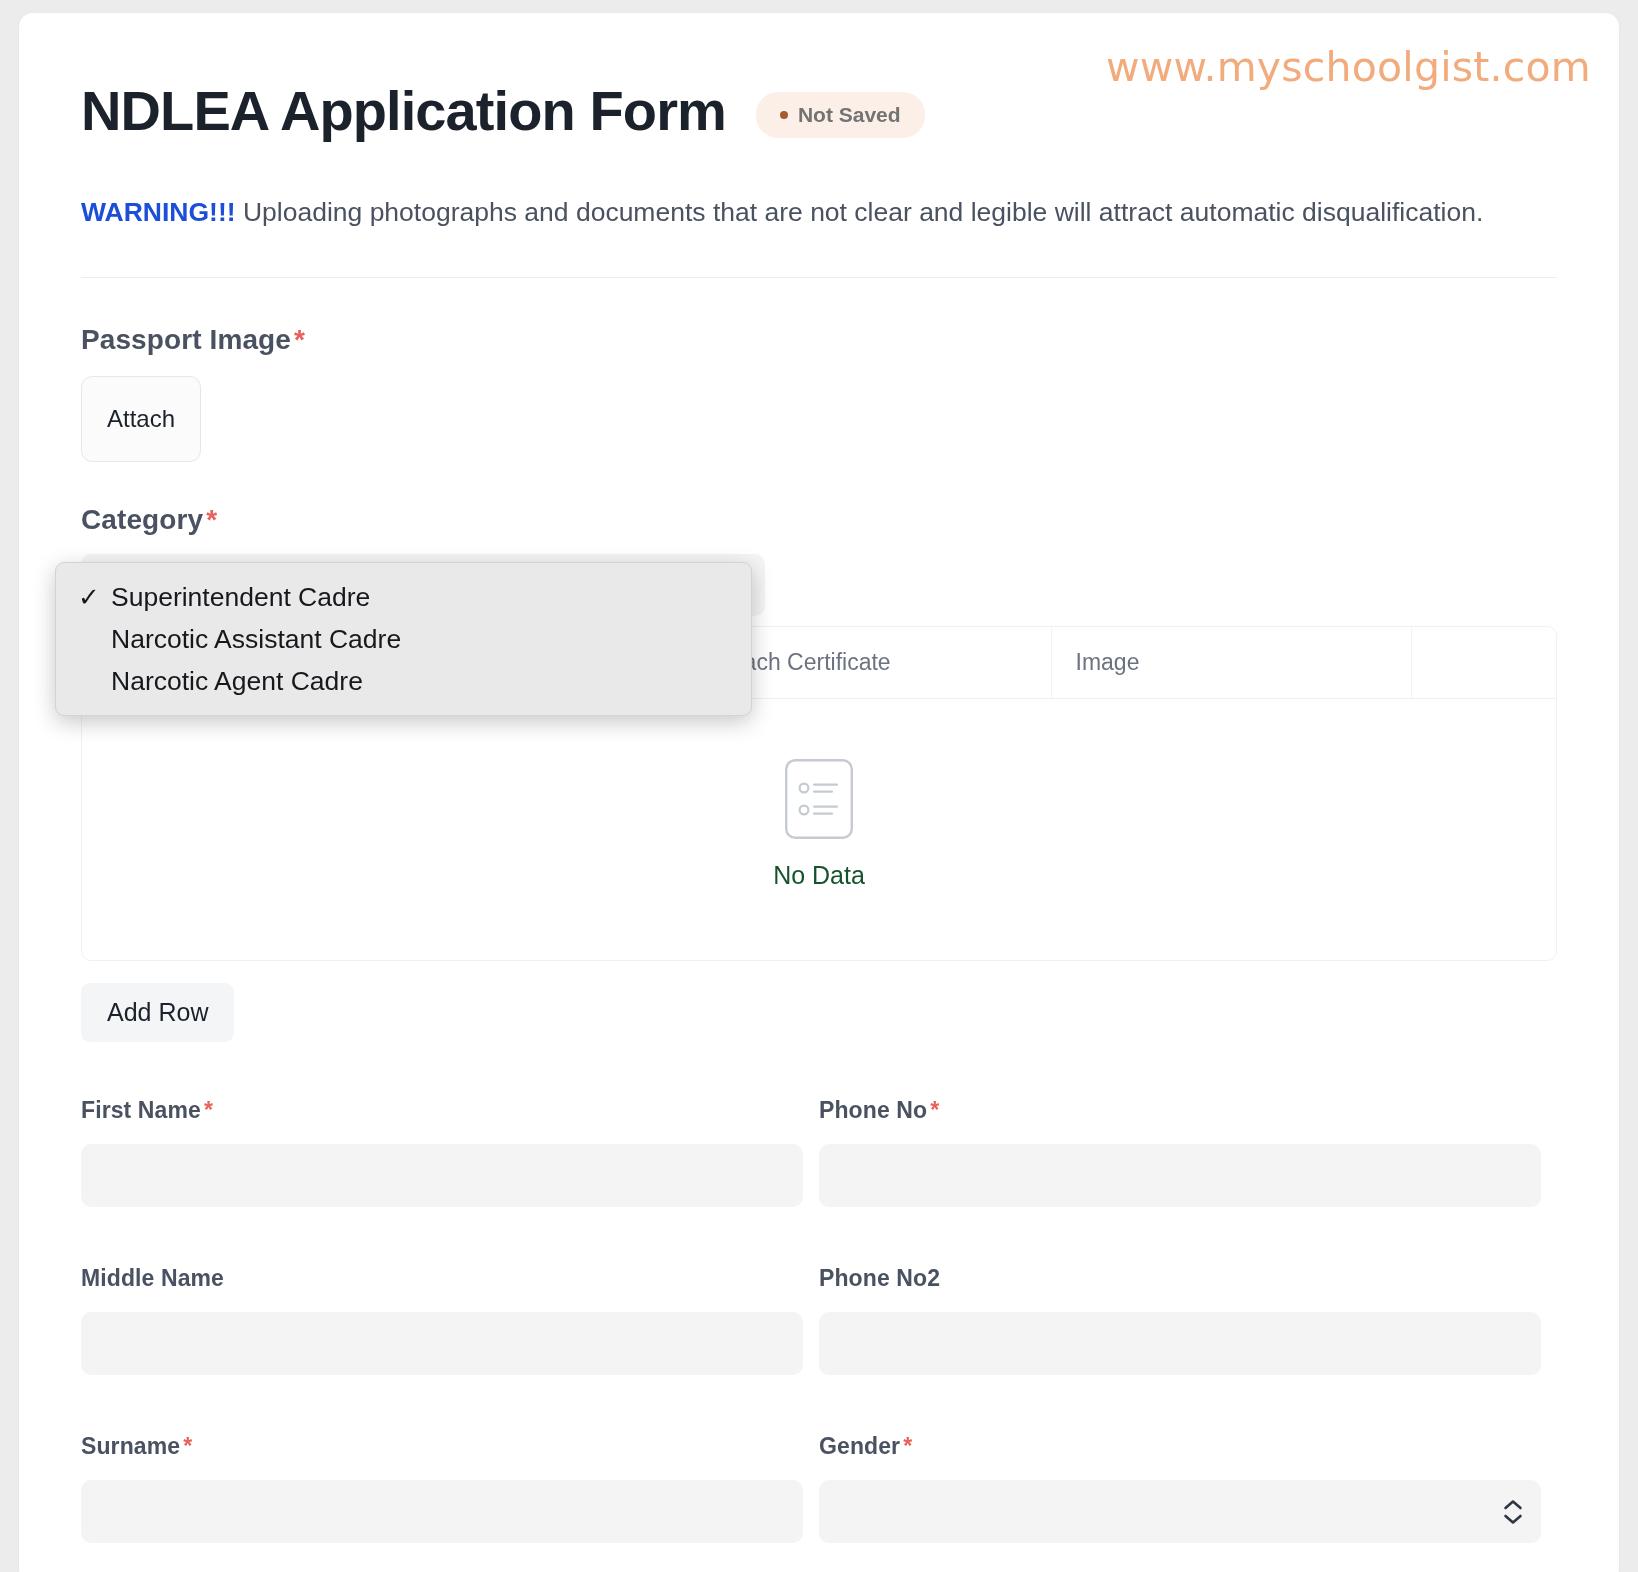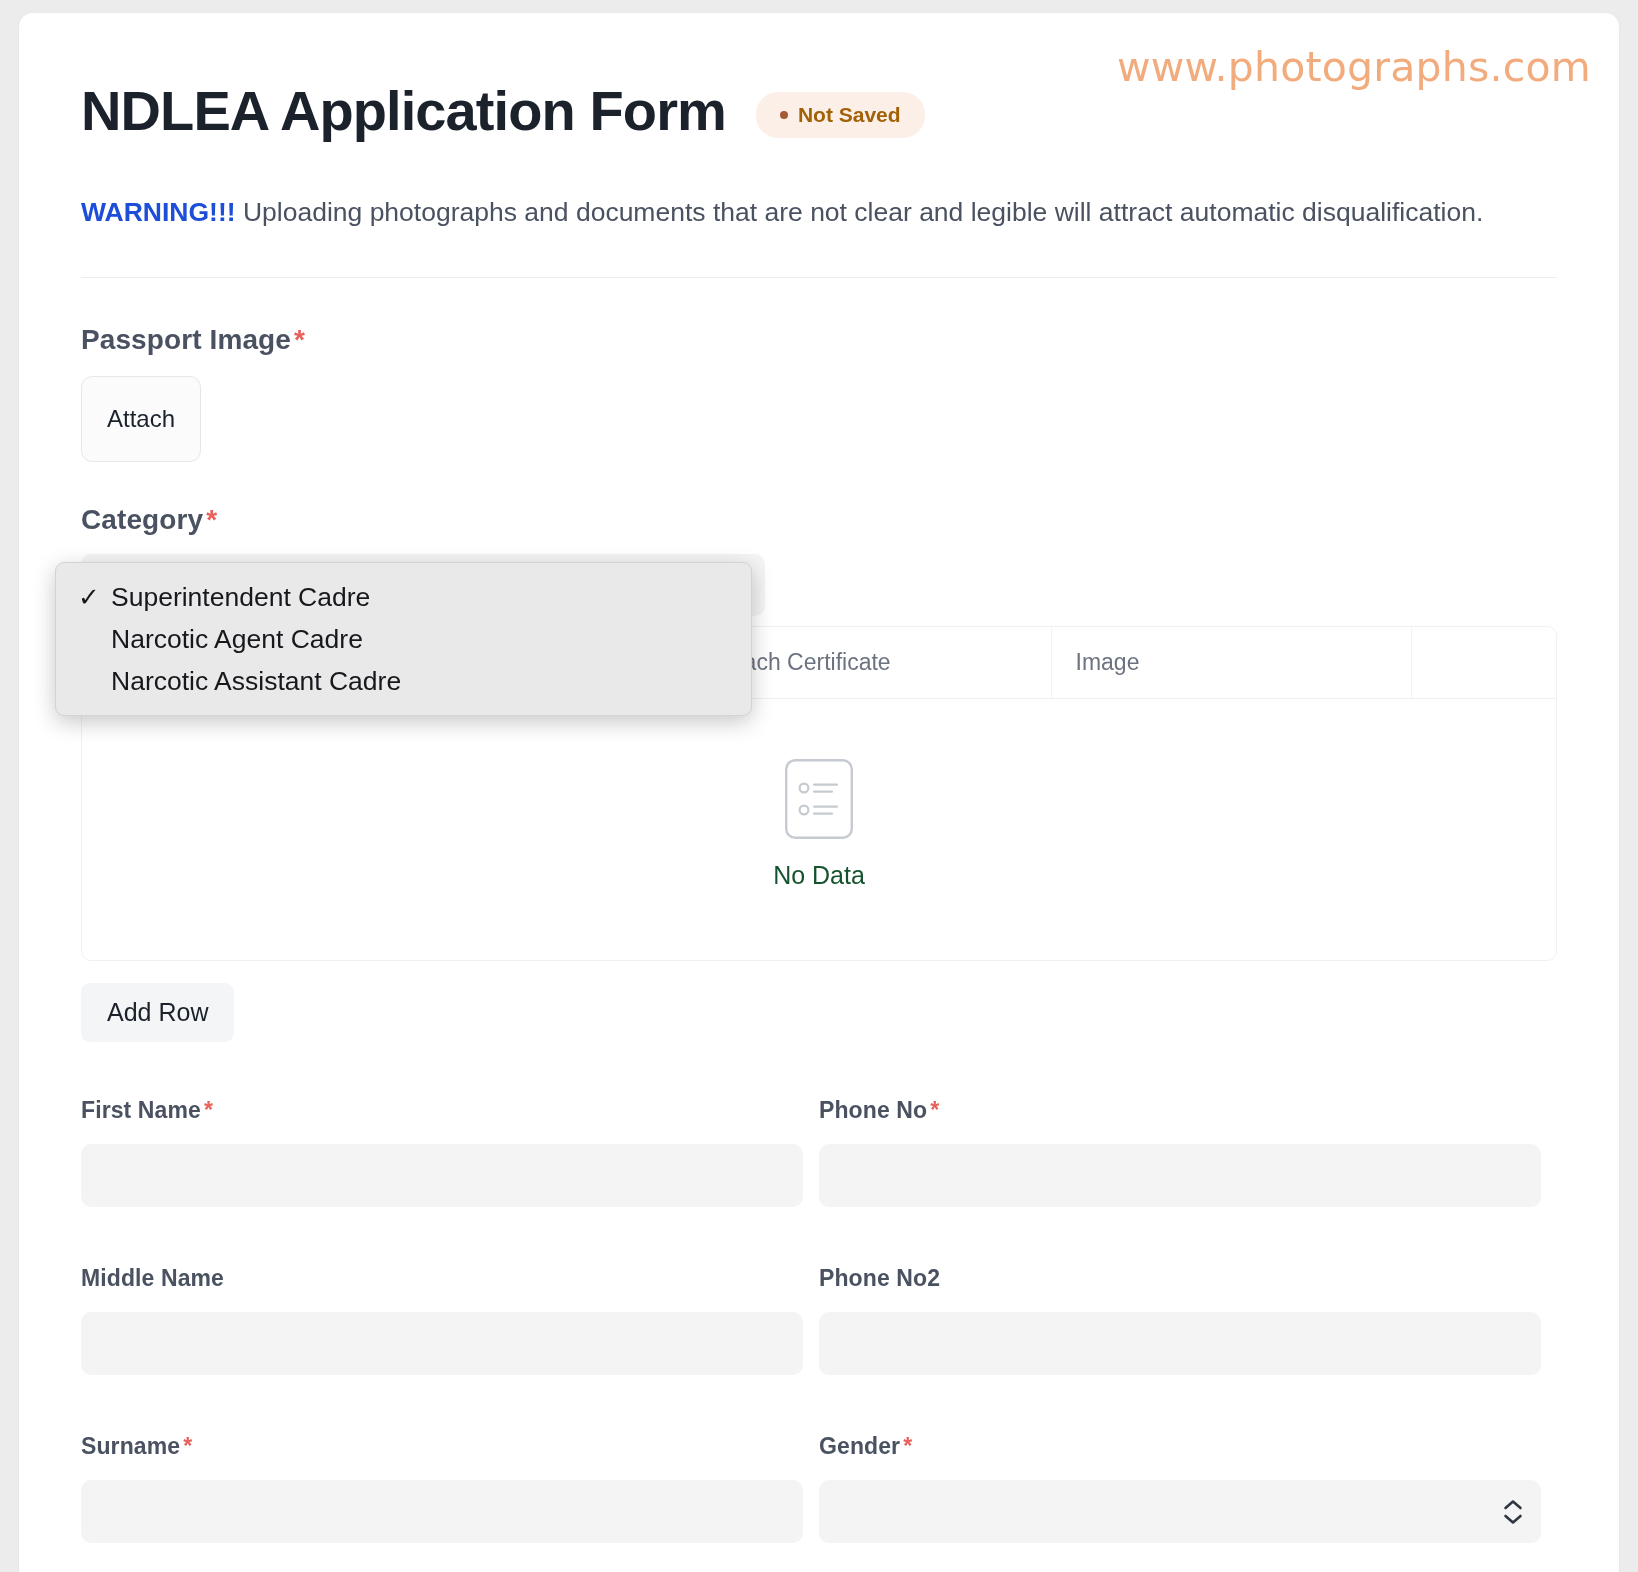--- a/index.html
+++ b/index.html
@@ -57,21 +57,21 @@
     color: #1b222c;
     letter-spacing: -0.9px;
     margin: 0;
     line-height: 1.15;
   }
   .badge {
     display: inline-flex;
     align-items: center;
     gap: 10px;
     background: #fcefe8;
-    color: #a16207;
+    color: #737373;
     border-radius: 22px;
     padding: 11px 24px;
     font-size: 21px;
     font-weight: 600;
     white-space: nowrap;
     margin-top: 8px;
   }
   .badge .dot {
     width: 8px; height: 8px;
     border-radius: 50%;
@@ -257,21 +257,21 @@
     pointer-events: auto;
   }
 </style>
 </head>
 <body>
 
 <div class="viewport">
   <div class="page-card">
     <div class="inner">
 
-      <div class="watermark">www.photographs.com</div>
+      <div class="watermark">www.myschoolgist.com</div>
 
       
       <div class="title-row">
         <h1 class="page-title">NDLEA Application Form</h1>
         <div class="badge">
           <span class="dot"></span>
           <span>Not Saved</span>
         </div>
       </div>
 
@@ -378,21 +378,21 @@
     </div>
   </div>
 
   <div class="dropdown">
     <div class="dd-item">
       <span class="dd-check">✓</span>
       <span>Superintendent Cadre</span>
     </div>
     <div class="dd-item">
       <span class="dd-check"></span>
-      <span>Narcotic Agent Cadre</span>
+      <span>Narcotic Assistant Cadre</span>
     </div>
     <div class="dd-item">
       <span class="dd-check"></span>
-      <span>Narcotic Assistant Cadre</span>
+      <span>Narcotic Agent Cadre</span>
     </div>
   </div>
 
 </div>
 
 </body></html>

